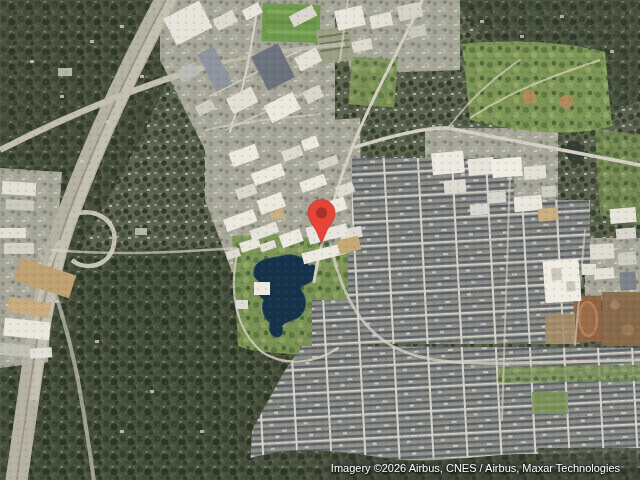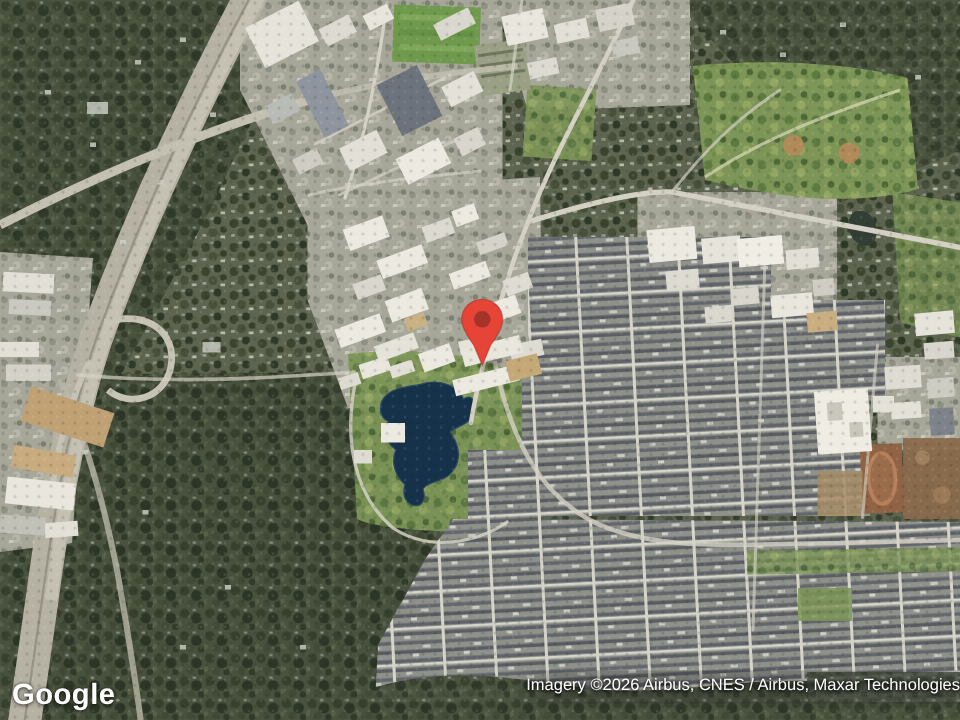--- a/index.html
+++ b/index.html
@@ -15,21 +15,21 @@
   }
   .pin{position:absolute;left:306px;top:198px;width:31px;height:47px;}
   .pin svg{display:block;width:100%;height:100%;}
   .logo{
     position:absolute;left:8px;bottom:5px;color:#fff;
     font-size:19.5px;font-weight:600;letter-spacing:.3px;
     text-shadow:0 1px 3px rgba(0,0,0,.6),0 0 2px rgba(0,0,0,.45);
     cursor:pointer;
   }
   .attrib{
-    position:absolute;right:0;bottom:11px;padding:4px 0 5px 10px;
+    position:absolute;right:0;bottom:0;padding:4px 20px 5px 10px;
     color:#fff;font-size:11px;line-height:13px;white-space:nowrap;
     text-shadow:0 0 3px rgba(0,0,0,.9),0 1px 2px rgba(0,0,0,.8);
     background:linear-gradient(to right, rgba(40,40,40,0), rgba(40,40,40,.22) 10%, rgba(40,40,40,.22));
   }
 </style>
 </head>
 <body>
 
 <div class="map-wrap">
 
@@ -300,15 +300,14 @@
   </svg>
 
   <div class="pin-shadow"></div>
   <div class="pin">
     <svg viewBox="0 0 24 36" xmlns="http://www.w3.org/2000/svg">
       <path d="M12 1C6 1 1.4 5.6 1.4 11.3c0 4.6 3.2 8.9 6.2 13.4L12 35.2l4.4-10.5c3-4.5 6.2-8.8 6.2-13.4C22.6 5.6 18 1 12 1z" stroke="rgba(140,30,20,0.35)" stroke-width="0.7" fill="#E64437"></path>
       <circle cx="12" cy="11.3" r="4.3" fill="#A6332A"></circle>
     </svg>
   </div>
 
-  <div class="logo">Google</div>
   <div class="attrib">Imagery ©2026 Airbus, CNES / Airbus, Maxar Technologies</div>
 </div>
 
 </body></html>

